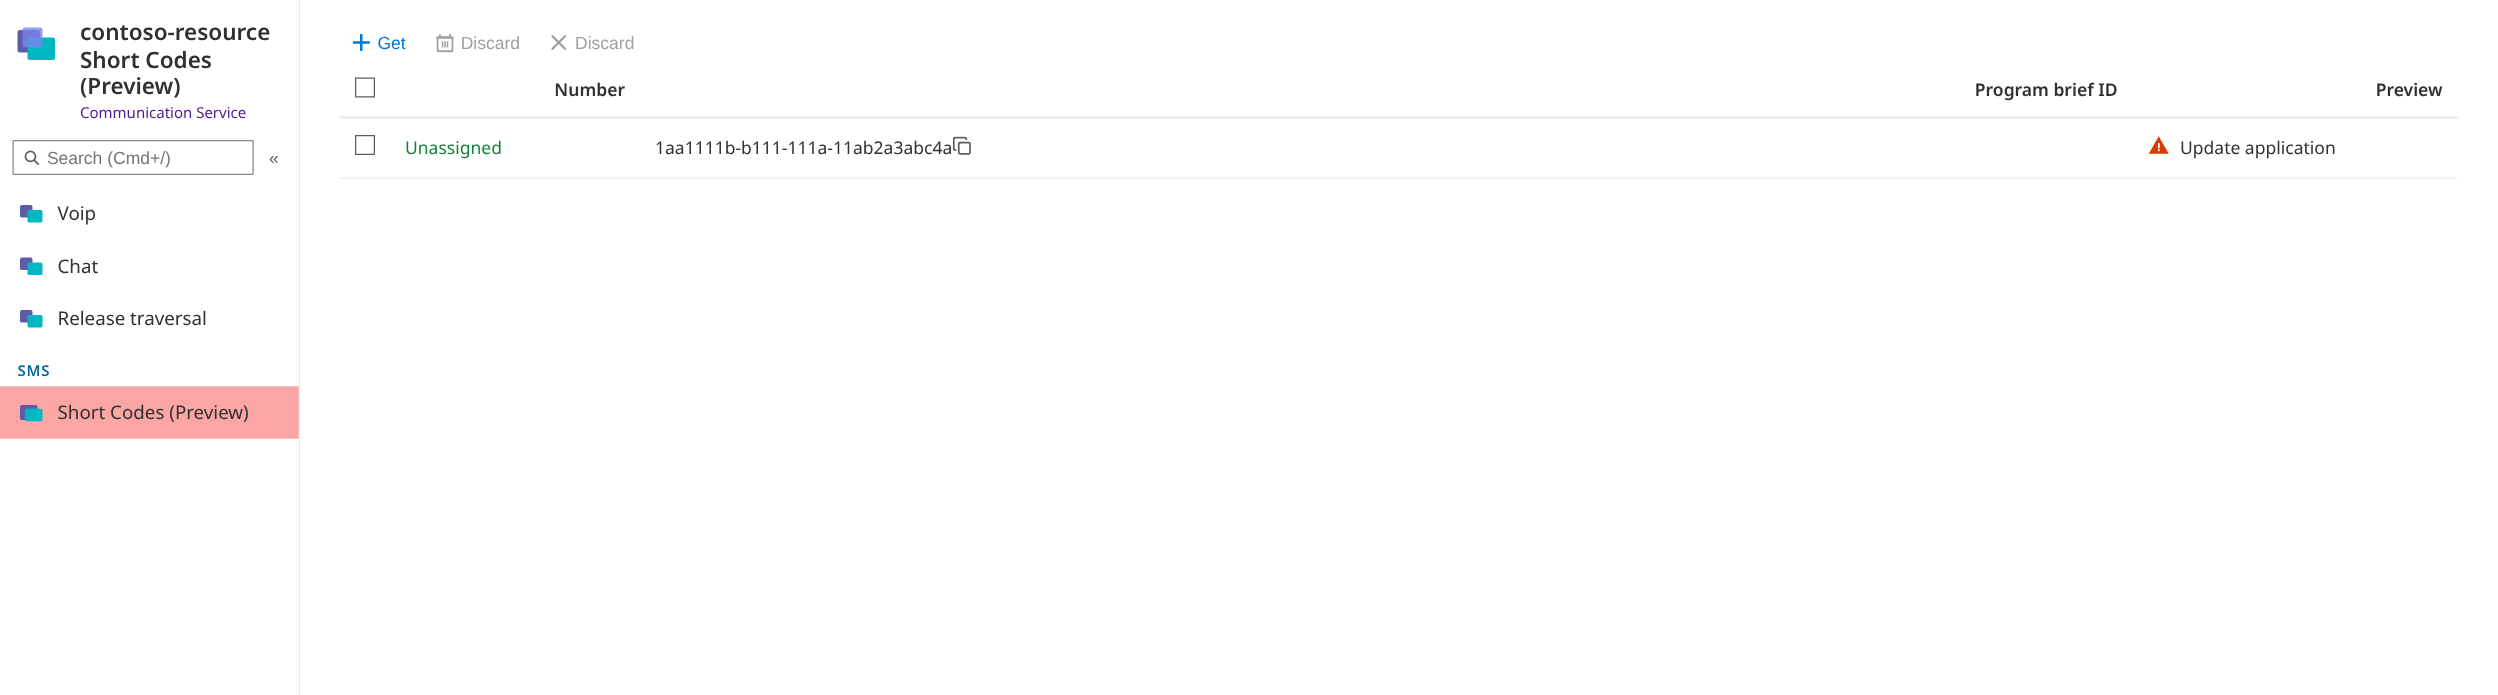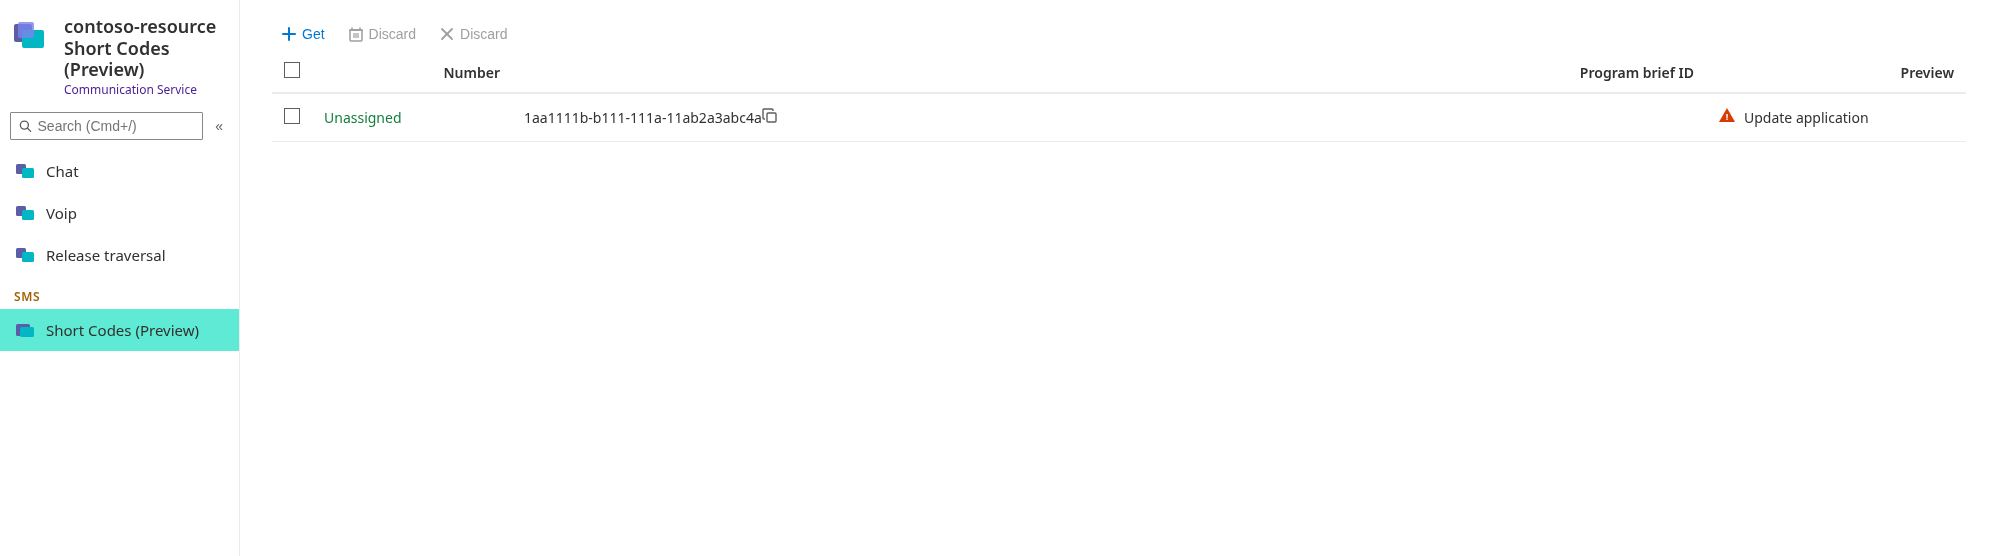--- a/index.html
+++ b/index.html
@@ -82,30 +82,30 @@
     }
     .nav-item {
       display: flex;
       align-items: center;
       padding: 10px 14px;
       gap: 10px;
       cursor: pointer;
       font-size: 15px;
       color: #323130;
     }
-    .nav-item.active { background: #5eead4; }
+    .nav-item.active { background: #fca5a5; }
     .nav-icon {
       width: 22px;
       height: 22px;
       min-width: 22px;
     }
     .nav-section-label {
       font-size: 12px;
       font-weight: 600;
-      color: #a16207;
+      color: #0369a1;
       padding: 12px 14px 4px 14px;
       text-transform: uppercase;
       letter-spacing: 0.05em;
     }
     
     .main {
       flex: 1;
       display: flex;
       flex-direction: column;
       padding: 20px 32px;
@@ -218,28 +218,28 @@
         <input type="text" placeholder="Search (Cmd+/)" style="">
       </div>
       <button class="collapse-btn">«</button>
     </div>
 
     <div class="nav-item">
       <svg class="nav-icon" viewBox="0 0 22 22" fill="none" xmlns="http://www.w3.org/2000/svg">
         <rect x="2" y="4" width="10" height="10" rx="1.5" fill="#5b5ea6"></rect>
         <rect x="8" y="8" width="12" height="10" rx="1.5" fill="#00b7c3"></rect>
       </svg>
-      <span>Chat</span>
+      <span>Voip</span>
     </div>
     <div class="nav-item">
       <svg class="nav-icon" viewBox="0 0 22 22" fill="none" xmlns="http://www.w3.org/2000/svg">
         <rect x="2" y="4" width="10" height="10" rx="1.5" fill="#5b5ea6"></rect>
         <rect x="8" y="8" width="12" height="10" rx="1.5" fill="#00b7c3"></rect>
       </svg>
-      <span>Voip</span>
+      <span>Chat</span>
     </div>
     <div class="nav-item">
       <svg class="nav-icon" viewBox="0 0 22 22" fill="none" xmlns="http://www.w3.org/2000/svg">
         <rect x="2" y="4" width="10" height="10" rx="1.5" fill="#5b5ea6"></rect>
         <rect x="8" y="8" width="12" height="10" rx="1.5" fill="#00b7c3"></rect>
       </svg>
       <span>Release traversal</span>
     </div>
 
     <div class="nav-section-label">SMS</div>

